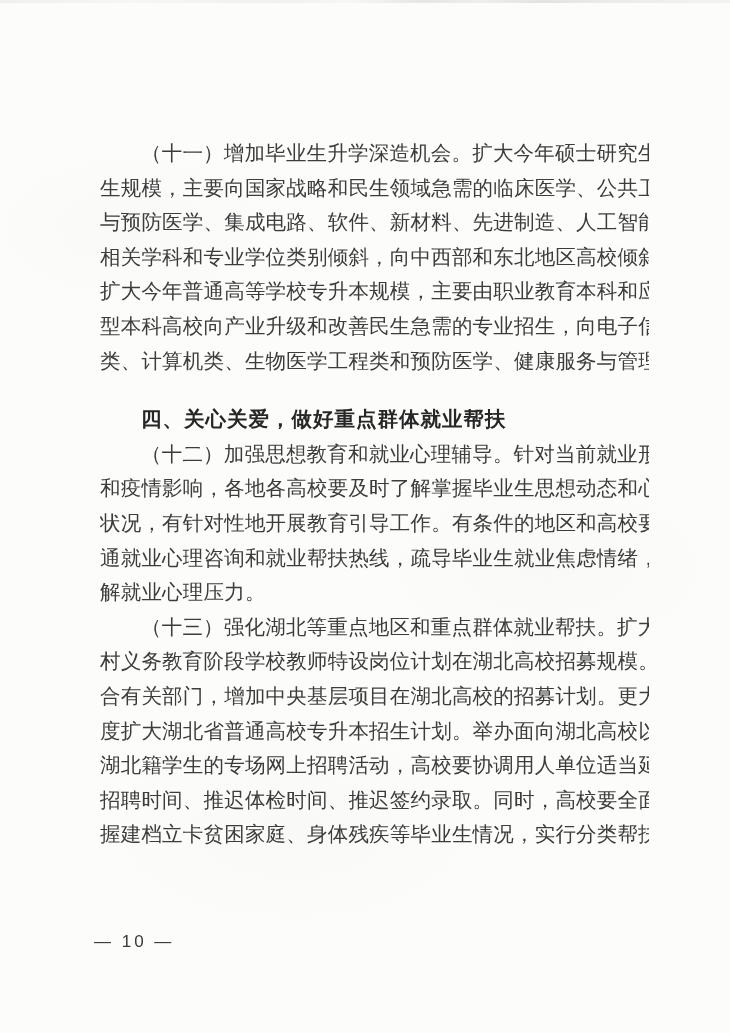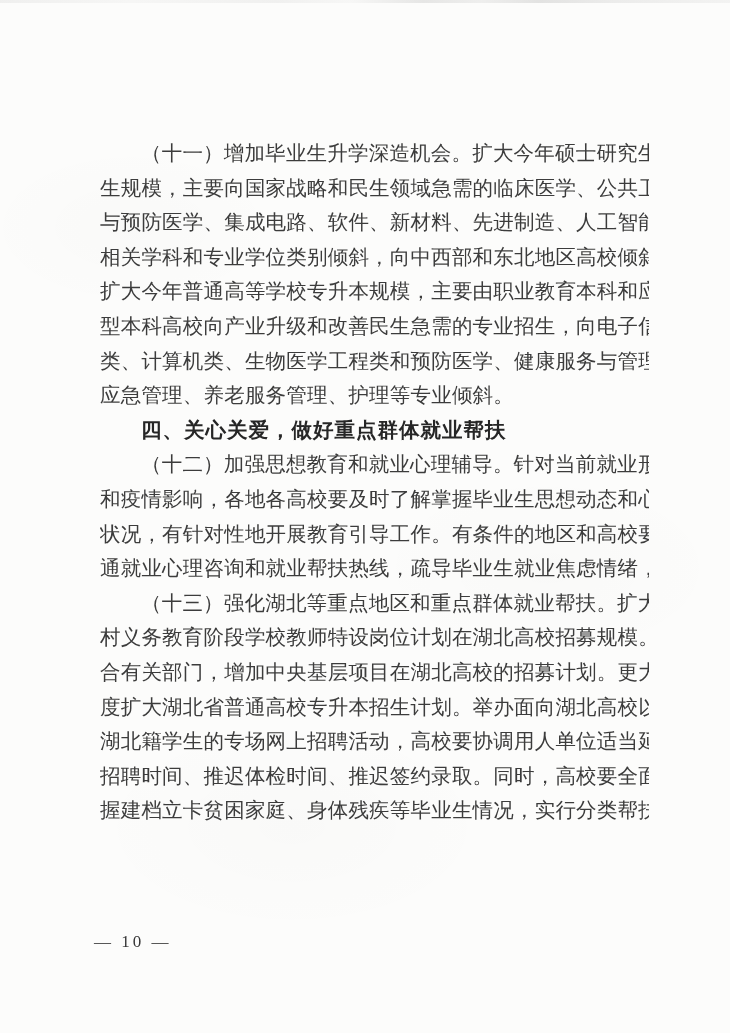--- a/index.html
+++ b/index.html
@@ -53,56 +53,57 @@
     text-align: justify;
     text-align-last: justify;
   }
   .line.indent { padding-left: 41px; }
   .line.no-stretch { text-align-last: left; }
   .para.heading .line {
     font-family: "Liberation Sans", "DejaVu Sans", sans-serif;
     font-weight: 700;
     color: var(--heading-ink);
     letter-spacing: 1px;
+    margin-top: 24px;
   }
   .page-number {
     position: absolute;
     left: 94px;
     top: 931px;
     font-size: 17px;
     line-height: 22px;
     color: #383838;
     letter-spacing: 3px;
-    font-family: Liberation Serif, serif;
+    font-family: Liberation Sans, sans-serif;
   }
 </style>
 </head>
 <body>
 
 <div class="page">
   <div class="scan-edge"></div>
   <main class="text-block">
       <section class="para body">
         <div class="line indent">（十一）增加毕业生升学深造机会。扩大今年硕士研究生招</div>
         <div class="line">生规模，主要向国家战略和民生领域急需的临床医学、公共卫生</div>
         <div class="line">与预防医学、集成电路、软件、新材料、先进制造、人工智能等</div>
         <div class="line">相关学科和专业学位类别倾斜，向中西部和东北地区高校倾斜。</div>
         <div class="line">扩大今年普通高等学校专升本规模，主要由职业教育本科和应用</div>
         <div class="line">型本科高校向产业升级和改善民生急需的专业招生，向电子信息</div>
         <div class="line">类、计算机类、生物医学工程类和预防医学、健康服务与管理、</div>
-        <div class="line no-stretch">应急管理、养老服务管理、护理等专业倾斜。</div>
       </section>
       <section class="para heading">
         <div class="line indent no-stretch">四、关心关爱，做好重点群体就业帮扶</div>
       </section>
       <section class="para body">
         <div class="line indent">（十二）加强思想教育和就业心理辅导。针对当前就业形势</div>
         <div class="line">和疫情影响，各地各高校要及时了解掌握毕业生思想动态和心理</div>
         <div class="line">状况，有针对性地开展教育引导工作。有条件的地区和高校要开</div>
         <div class="line">通就业心理咨询和就业帮扶热线，疏导毕业生就业焦虑情绪，缓</div>
+        <div class="line no-stretch">解就业心理压力。</div>
       </section>
       <section class="para body">
         <div class="line indent">（十三）强化湖北等重点地区和重点群体就业帮扶。扩大农</div>
         <div class="line">村义务教育阶段学校教师特设岗位计划在湖北高校招募规模。配</div>
         <div class="line">合有关部门，增加中央基层项目在湖北高校的招募计划。更大力</div>
         <div class="line">度扩大湖北省普通高校专升本招生计划。举办面向湖北高校以及</div>
         <div class="line">湖北籍学生的专场网上招聘活动，高校要协调用人单位适当延长</div>
         <div class="line">招聘时间、推迟体检时间、推迟签约录取。同时，高校要全面掌</div>
         <div class="line">握建档立卡贫困家庭、身体残疾等毕业生情况，实行分类帮扶和</div>
       </section>

